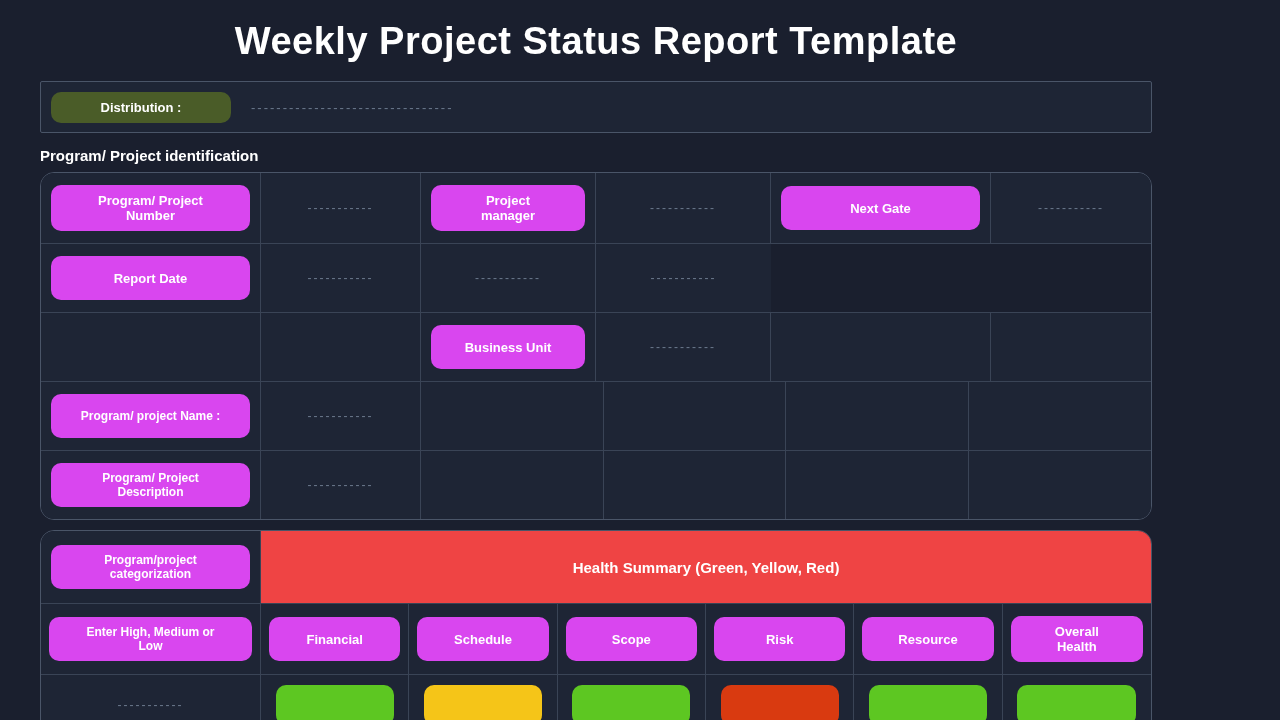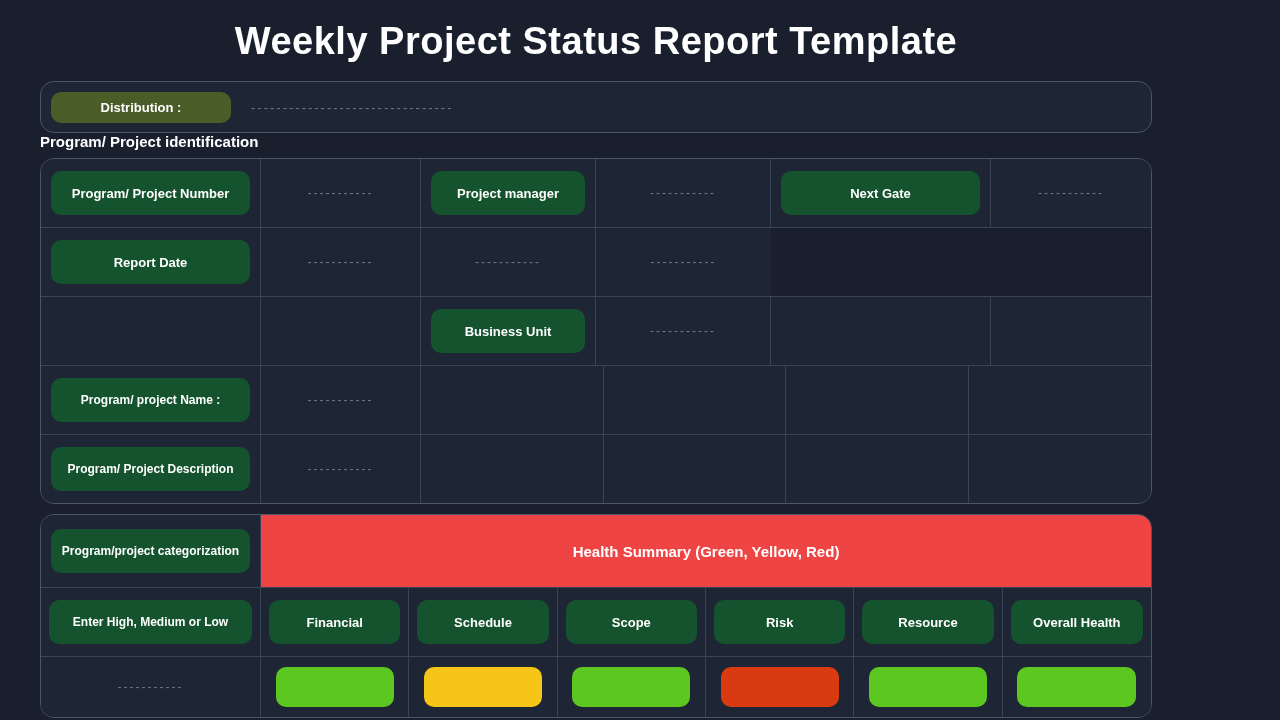--- a/index.html
+++ b/index.html
@@ -29,22 +29,23 @@
       font-weight: 900;
       color: #ffffff;
       margin-bottom: 18px;
       letter-spacing: 0.5px;
     }
 
     .distribution-row {
       display: flex;
       align-items: center;
       border: 1.5px solid #4a5568;
-      border-radius: 14px;
+      border-radius: 2px;
       padding: 10px 10px;
+      margin-bottom: 14px;
       background-color: #1e2535;
       height: 52px;
     }
 
     .label-badge {
       background-color: #4a5c28;
       border-radius: 10px;
       padding: 8px 16px;
       font-weight: 700;
       font-size: 13px;
@@ -97,23 +98,23 @@
       min-height: 52px;
       font-size: 13px;
       background-color: #1e2535;
     }
 
     .grid-cell:last-child {
       border-right: none;
     }
 
     .cell-label {
-      background-color: #14532d;
+      background-color: #d946ef;
       border-radius: 10px;
-      padding: 8px 2px;
+      padding: 8px 28px;
       font-weight: 700;
       font-size: 13px;
       text-align: center;
       width: 100%;
       display: flex;
       align-items: center;
       justify-content: center;
       min-height: 44px;
     }
 

